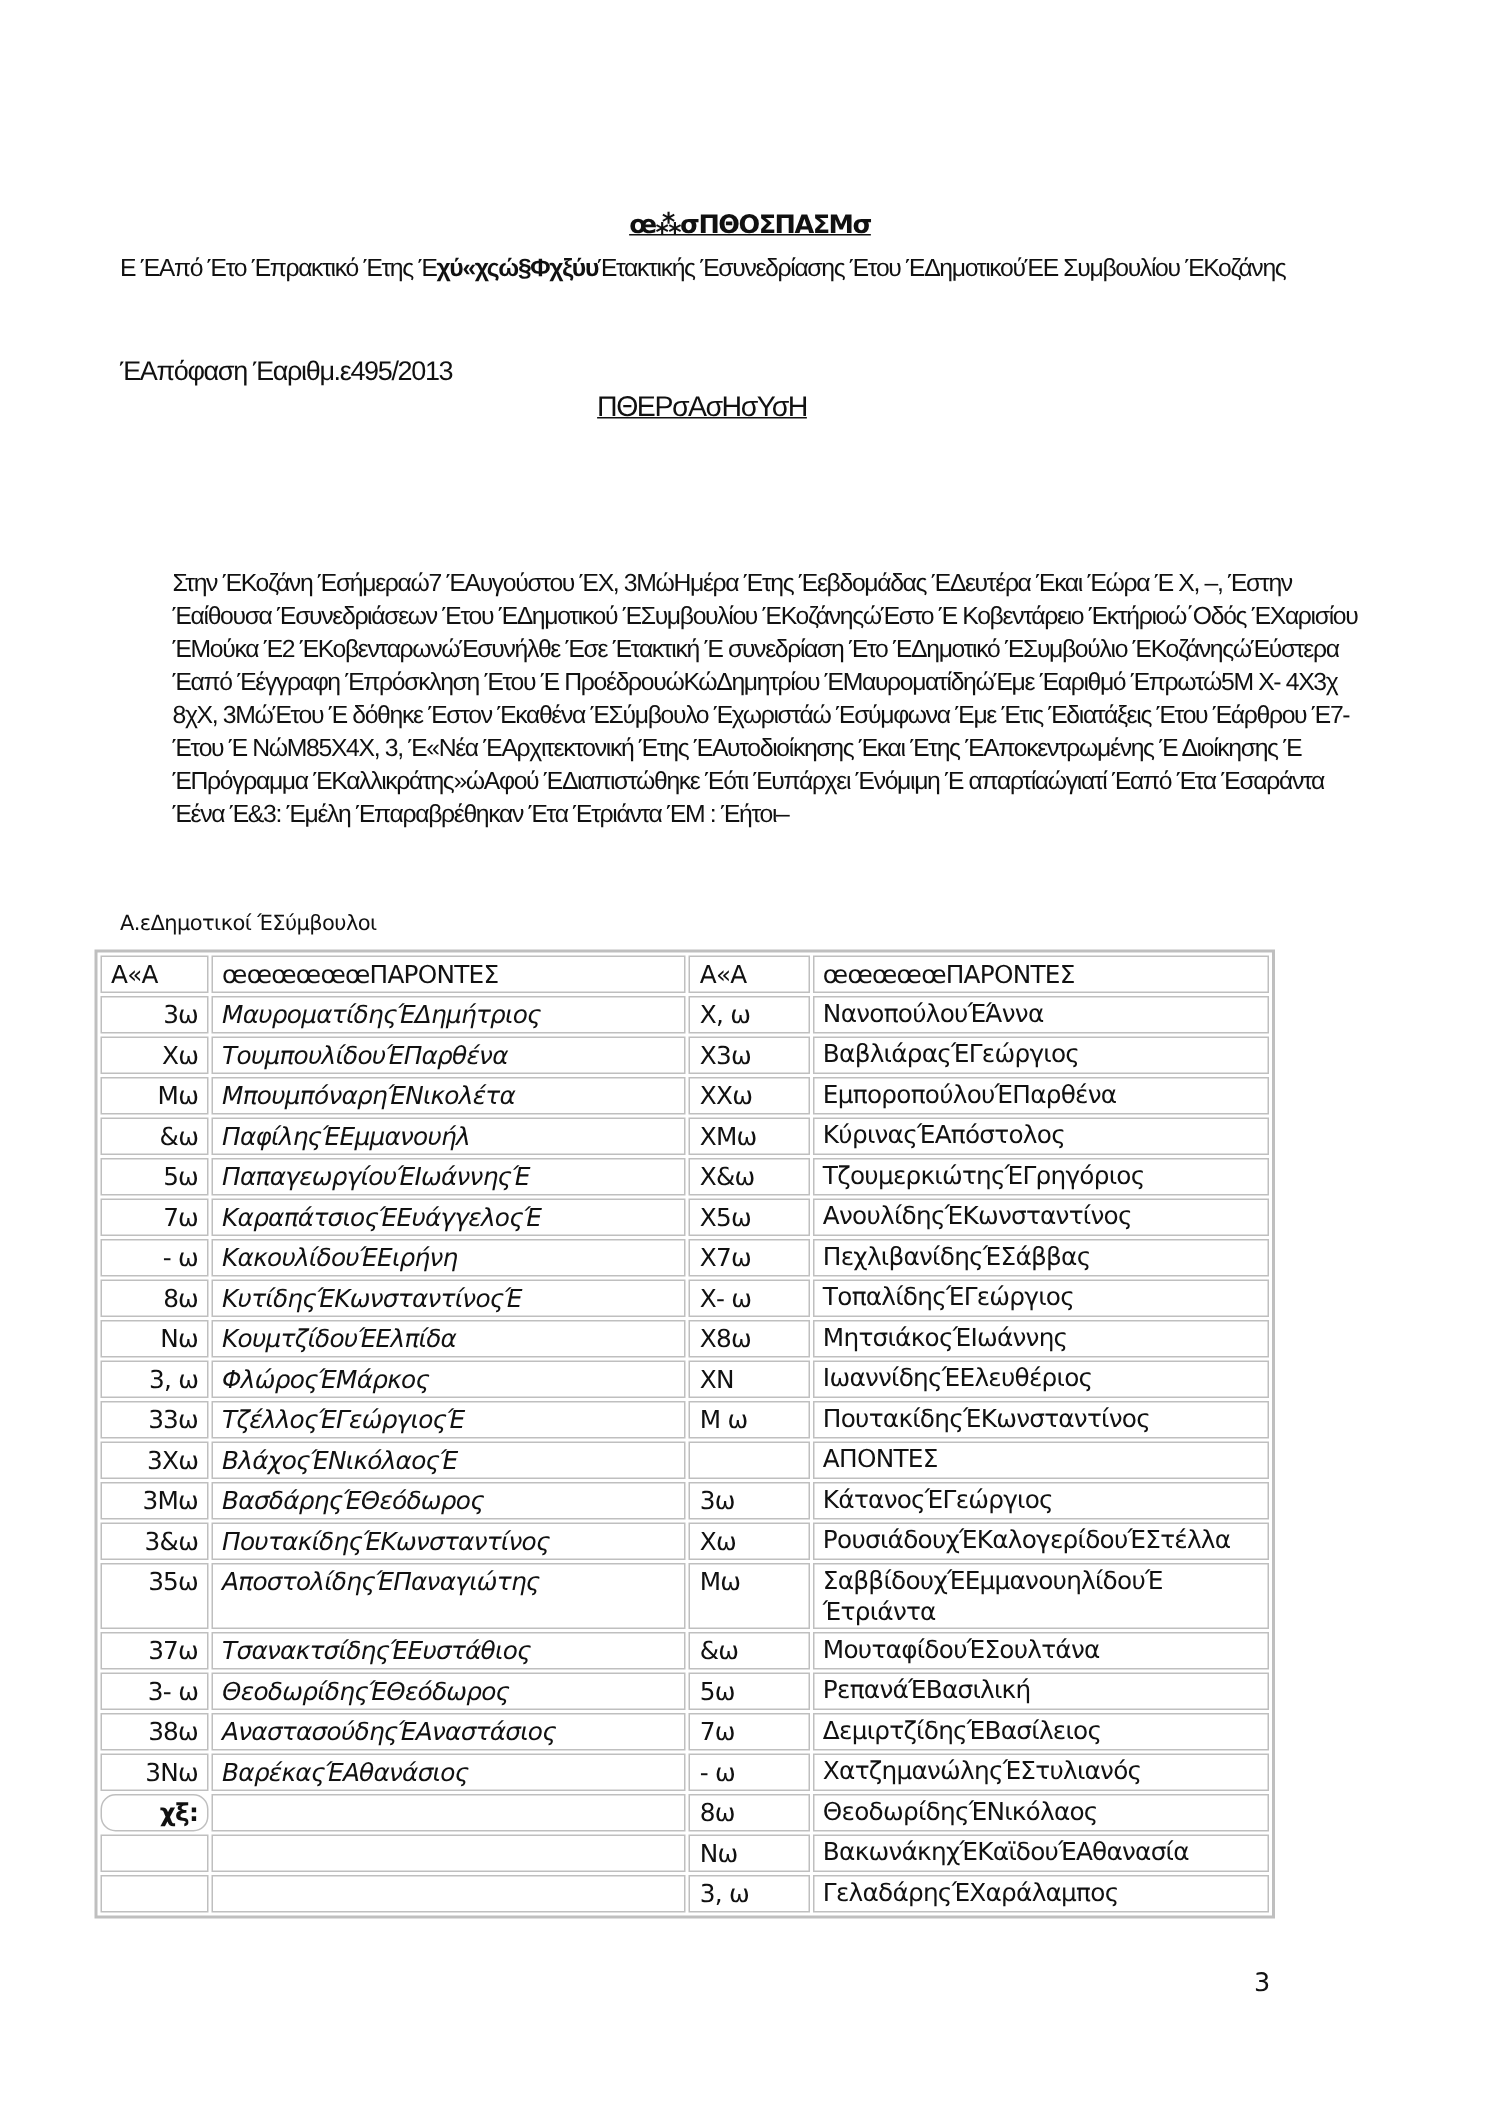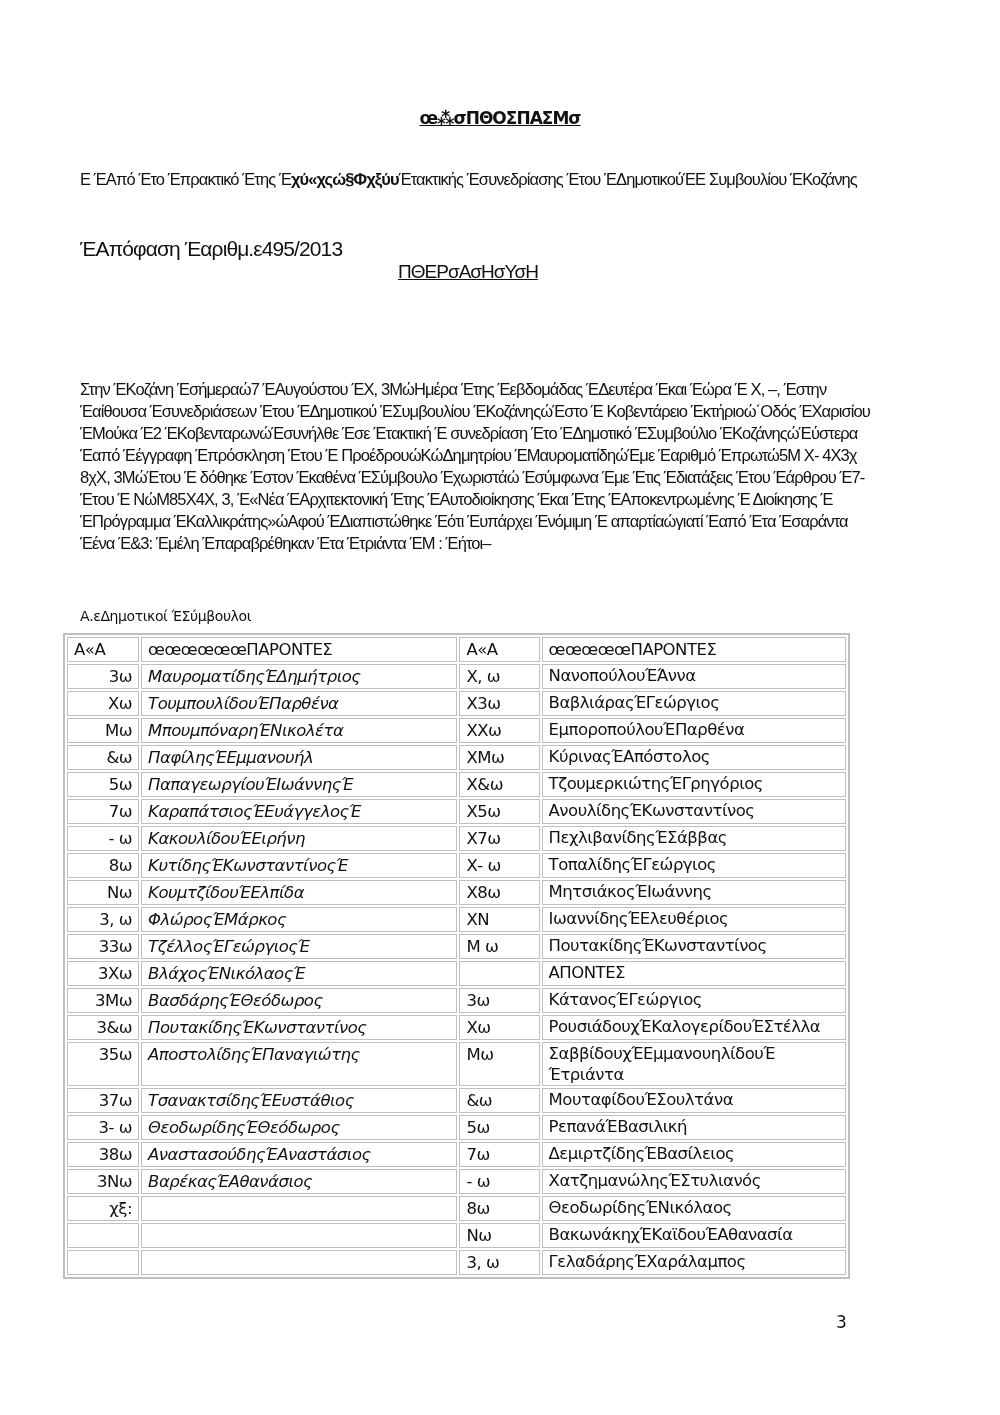--- a/index.html
+++ b/index.html
@@ -1,35 +1,35 @@
 <!DOCTYPE html>
 <html><head>
 <meta charset="utf-8">
 <style>
   html, body { margin:0; padding:0; background:#ffffff; }
   body { width:1000px; height:1415px; position:relative; font-family:"DejaVu Sans", sans-serif; color:#111; overflow:hidden; }
   .page { position:absolute; left:0; top:0; width:1000px; height:1415px; }
-  .title { position:absolute; top:108px; left:0; width:1000px; text-align:center; font-weight:bold; font-size:17px; letter-spacing:-1px; }
+  .title { position:absolute; top:140px; left:0; width:1000px; text-align:center; font-weight:bold; font-size:17px; letter-spacing:-1px; }
   .title span { text-decoration:underline; }
   .para { position:absolute; left:80px; width:800px; font-size:16.5px; line-height:22px; letter-spacing:-0.9px; font-family:"Liberation Sans Narrow","Liberation Sans", sans-serif; }
   .p1 { top:168px; }
   .p1 b { font-weight:bold; }
-  .decision { position:absolute; left:80px; top:237px; font-size:21px; letter-spacing:-0.9px; font-family:"Liberation Sans", sans-serif; }
+  .decision { position:absolute; left:80px; top:237px; font-size:18px; letter-spacing:-0.9px; font-family:"Liberation Sans", sans-serif; }
   .subhead { position:absolute; top:261px; left:0; width:936px; text-align:center; font-size:19px; letter-spacing:-1px; font-family:"Liberation Sans", sans-serif; }
   .subhead span { text-decoration:underline; }
   .p2 { top:309px; }
-  .p3 { top:378px; }
+  .p3 { top:378px;margin-left:35px; }
   .section { position:absolute; left:80px; top:608px; font-size:14px; font-family:"DejaVu Sans", sans-serif; letter-spacing:-0.4px; }
   table.members { position:absolute; left:63px; top:633px; width:787px; border-collapse:separate; border-spacing:2px; border:2px solid #bfbfbf; font-size:16.5px; font-family:"DejaVu Sans", sans-serif; letter-spacing:-0.5px; }
   table.members td { border:1px solid #bfbfbf; padding:0 6px; height:23px; vertical-align:top; line-height:23px; white-space:nowrap; }
   td.num { text-align:right; width:58px; }
   td.name { width:302px;font-style:italic; }
   td.num2 { width:66px; }
   td.name2 { width:290px; white-space:normal !important; line-height:21px !important; }
-  td.bold { font-weight:normal; }
+  td.bold { font-weight:bold;border-radius:10px; }
   .pagenum { position:absolute; left:836px; top:1312px; font-size:17px; font-family:"DejaVu Sans", sans-serif; }
 </style>
 </head>
 <body>
 
 <div class="page">
   <div class="title"><span>œ⁂σΠΘΟΣΠΑΣΜσ</span></div>
 
   <div class="para p1">
     <span>Ε ΈΑπό Έτο Έπρακτικό Έτης Έ</span><b>χύ«χςώ§Φχξύυ</b><span>Έτακτικής Έσυνεδρίασης Έτου ΈΔημοτικούΈΕ Συμβουλίου ΈΚοζάνης</span>

